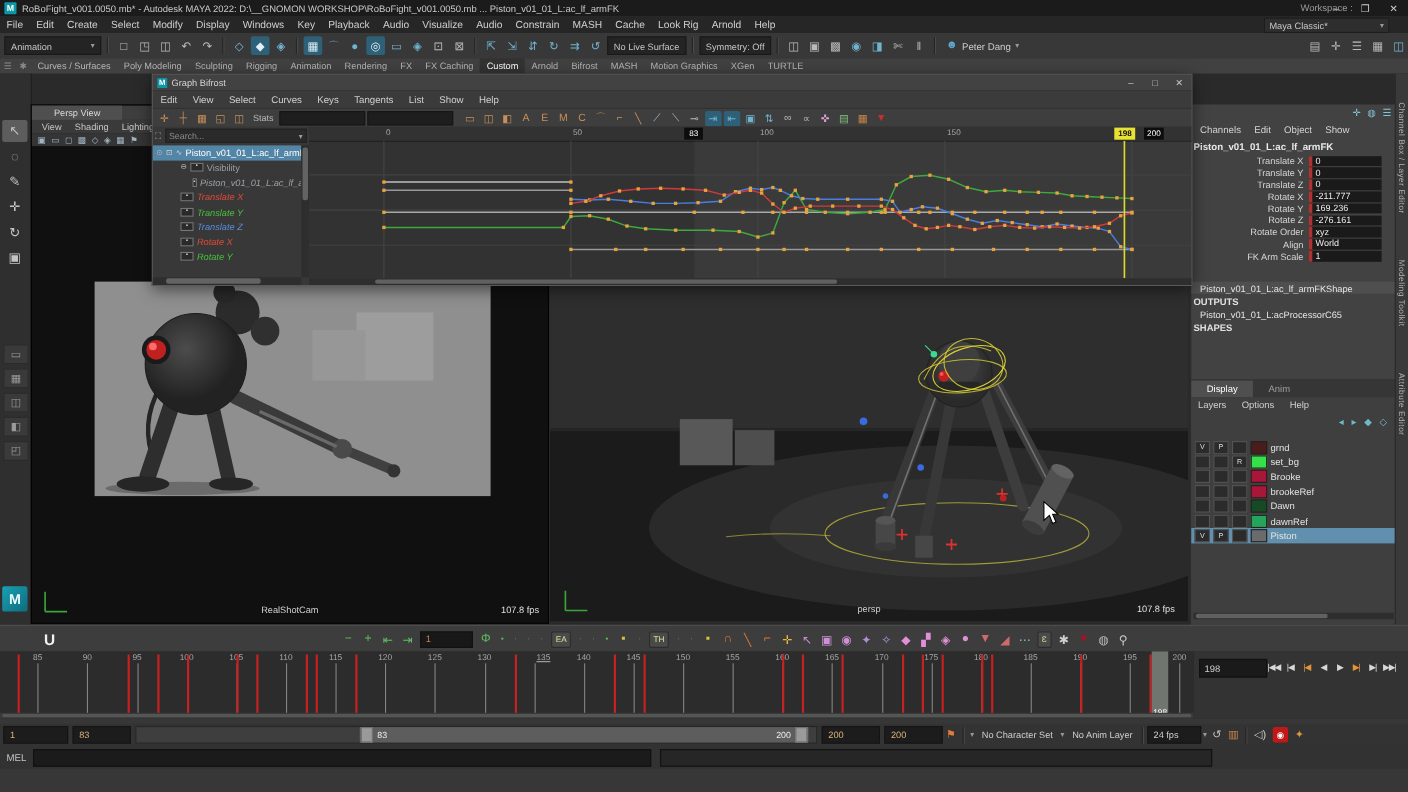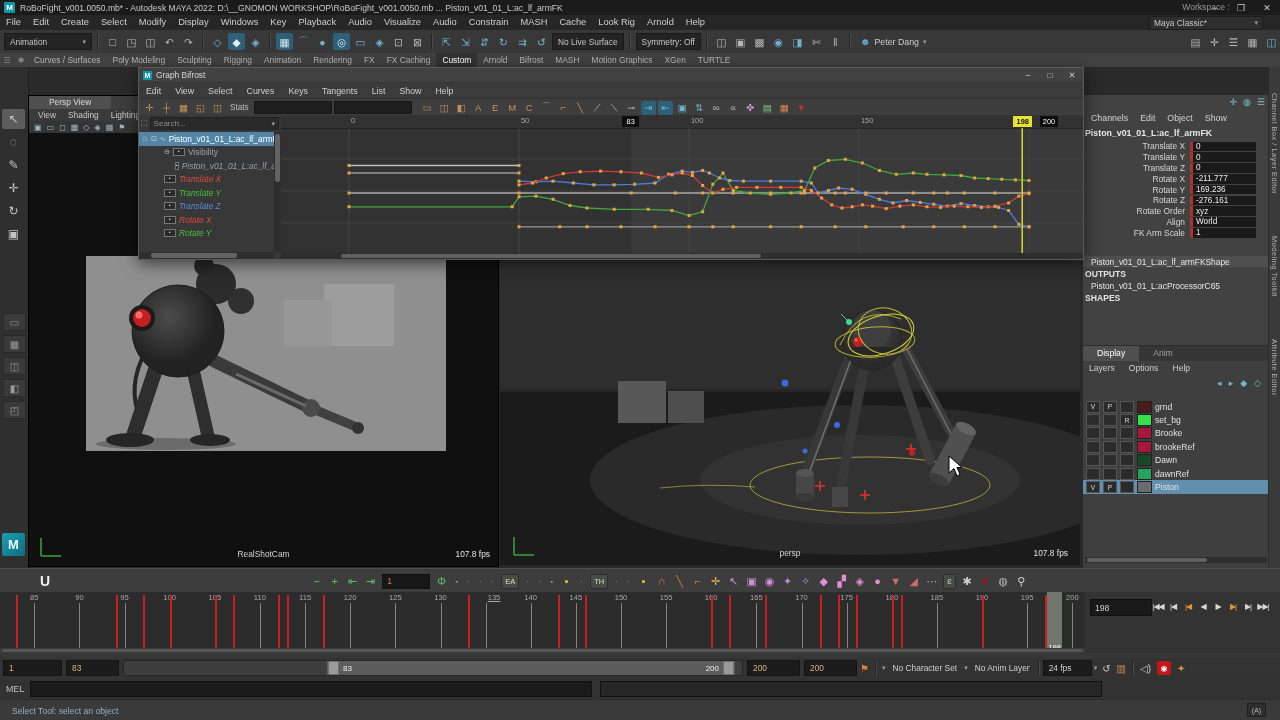--- a/index.html
+++ b/index.html
@@ -1068,22 +1068,18 @@
     <div id="rs-record">◉</div>
     <div class="rs-ic" style="color:#e0953c;">✦</div>
   </div>
 
   <div id="melbar" class="abs">
     <div id="mel-label">MEL</div>
     <input class="mel-input" style="width: 552px;">
     <input class="mel-input" style="width: 492px; margin-left: 8px; background: rgb(38, 38, 38);" readonly="">
   </div>
 
-  <div id="helpline" class="abs">
-    <div id="help-text">Select Tool: select an object</div>
-    <div id="corner-badge">(A)</div>
-  </div>
 
 
   <svg id="cursor" width="20" height="24">
     <polygon points="1,1 1,18 6,13.5 9,21 12,19.5 9,12.5 14,12.5" fill="#fff" stroke="#000" stroke-width="1"></polygon>
   </svg>
 </div>
 
 </body></html>

